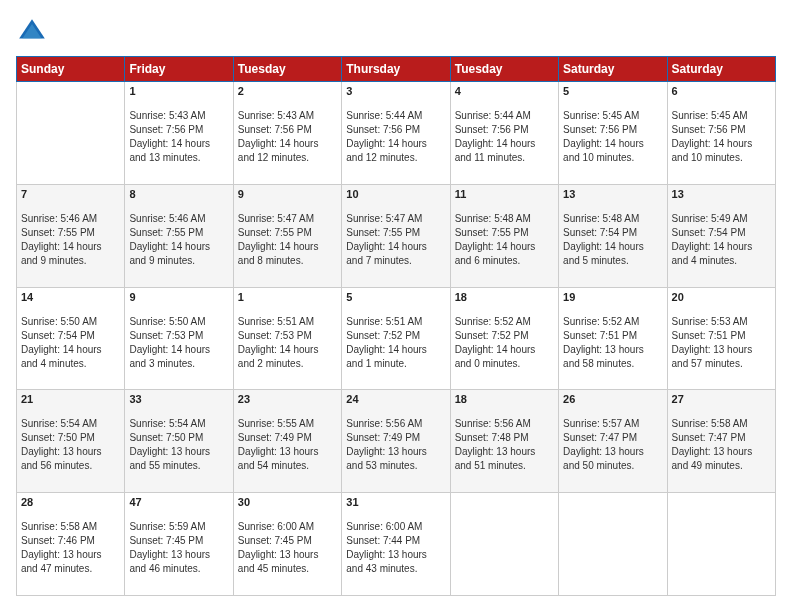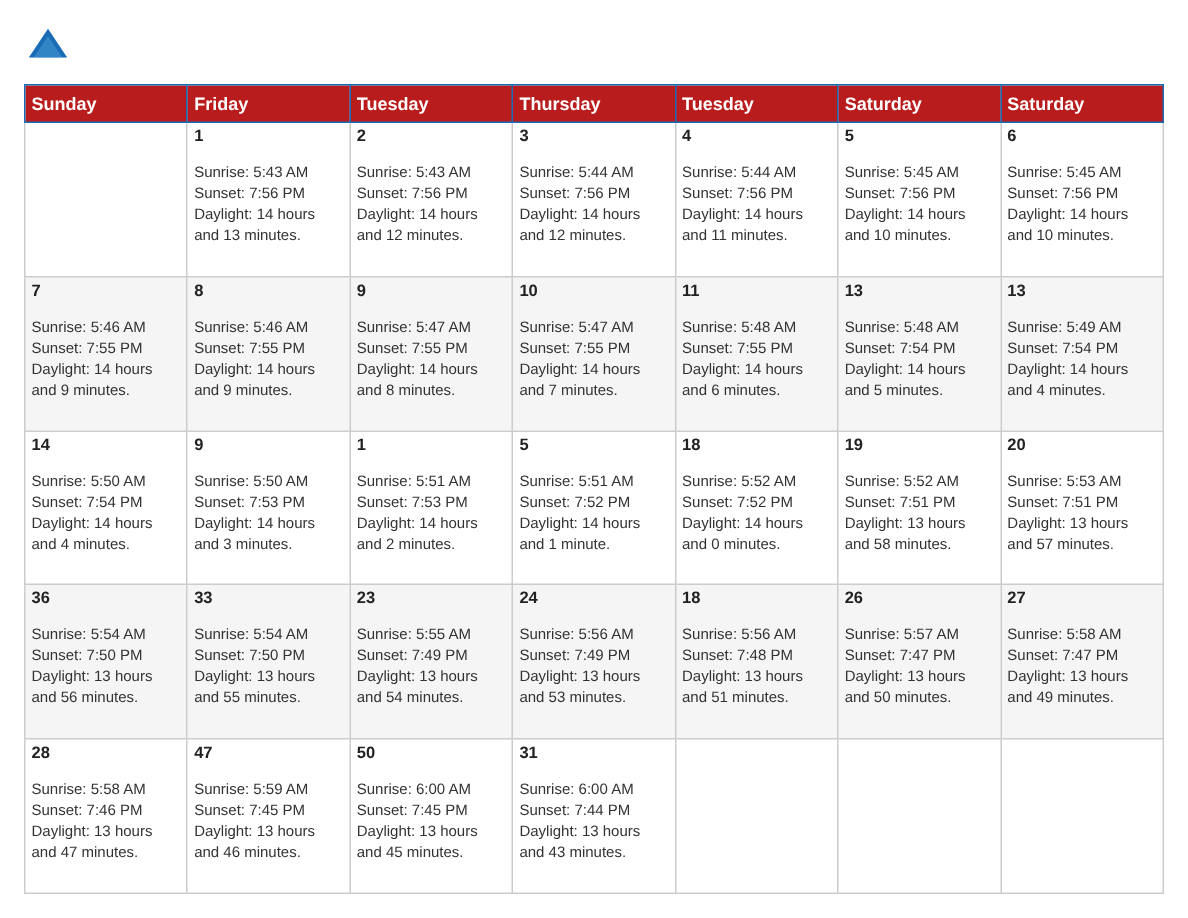--- a/index.html
+++ b/index.html
@@ -219,21 +219,21 @@
             <span class="day-num">19</span>
             <div class="day-info">Sunrise: 5:52 AM<br>Sunset: 7:51 PM<br>Daylight: 13 hours<br>and 58 minutes.</div>
           </td>
           <td>
             <span class="day-num">20</span>
             <div class="day-info">Sunrise: 5:53 AM<br>Sunset: 7:51 PM<br>Daylight: 13 hours<br>and 57 minutes.</div>
           </td>
         </tr>
         <tr>
           <td>
-            <span class="day-num">36</span>
+            <span class="day-num">21</span>
             <div class="day-info">Sunrise: 5:54 AM<br>Sunset: 7:50 PM<br>Daylight: 13 hours<br>and 56 minutes.</div>
           </td>
           <td>
             <span class="day-num">33</span>
             <div class="day-info">Sunrise: 5:54 AM<br>Sunset: 7:50 PM<br>Daylight: 13 hours<br>and 55 minutes.</div>
           </td>
           <td>
             <span class="day-num">23</span>
             <div class="day-info">Sunrise: 5:55 AM<br>Sunset: 7:49 PM<br>Daylight: 13 hours<br>and 54 minutes.</div>
           </td>
@@ -257,21 +257,21 @@
         <tr>
           <td>
             <span class="day-num">28</span>
             <div class="day-info">Sunrise: 5:58 AM<br>Sunset: 7:46 PM<br>Daylight: 13 hours<br>and 47 minutes.</div>
           </td>
           <td>
             <span class="day-num">47</span>
             <div class="day-info">Sunrise: 5:59 AM<br>Sunset: 7:45 PM<br>Daylight: 13 hours<br>and 46 minutes.</div>
           </td>
           <td>
-            <span class="day-num">50</span>
+            <span class="day-num">30</span>
             <div class="day-info">Sunrise: 6:00 AM<br>Sunset: 7:45 PM<br>Daylight: 13 hours<br>and 45 minutes.</div>
           </td>
           <td>
             <span class="day-num">31</span>
             <div class="day-info">Sunrise: 6:00 AM<br>Sunset: 7:44 PM<br>Daylight: 13 hours<br>and 43 minutes.</div>
           </td>
           <td class="empty-cell"></td>
           <td class="empty-cell"></td>
           <td class="empty-cell"></td>
         </tr>

